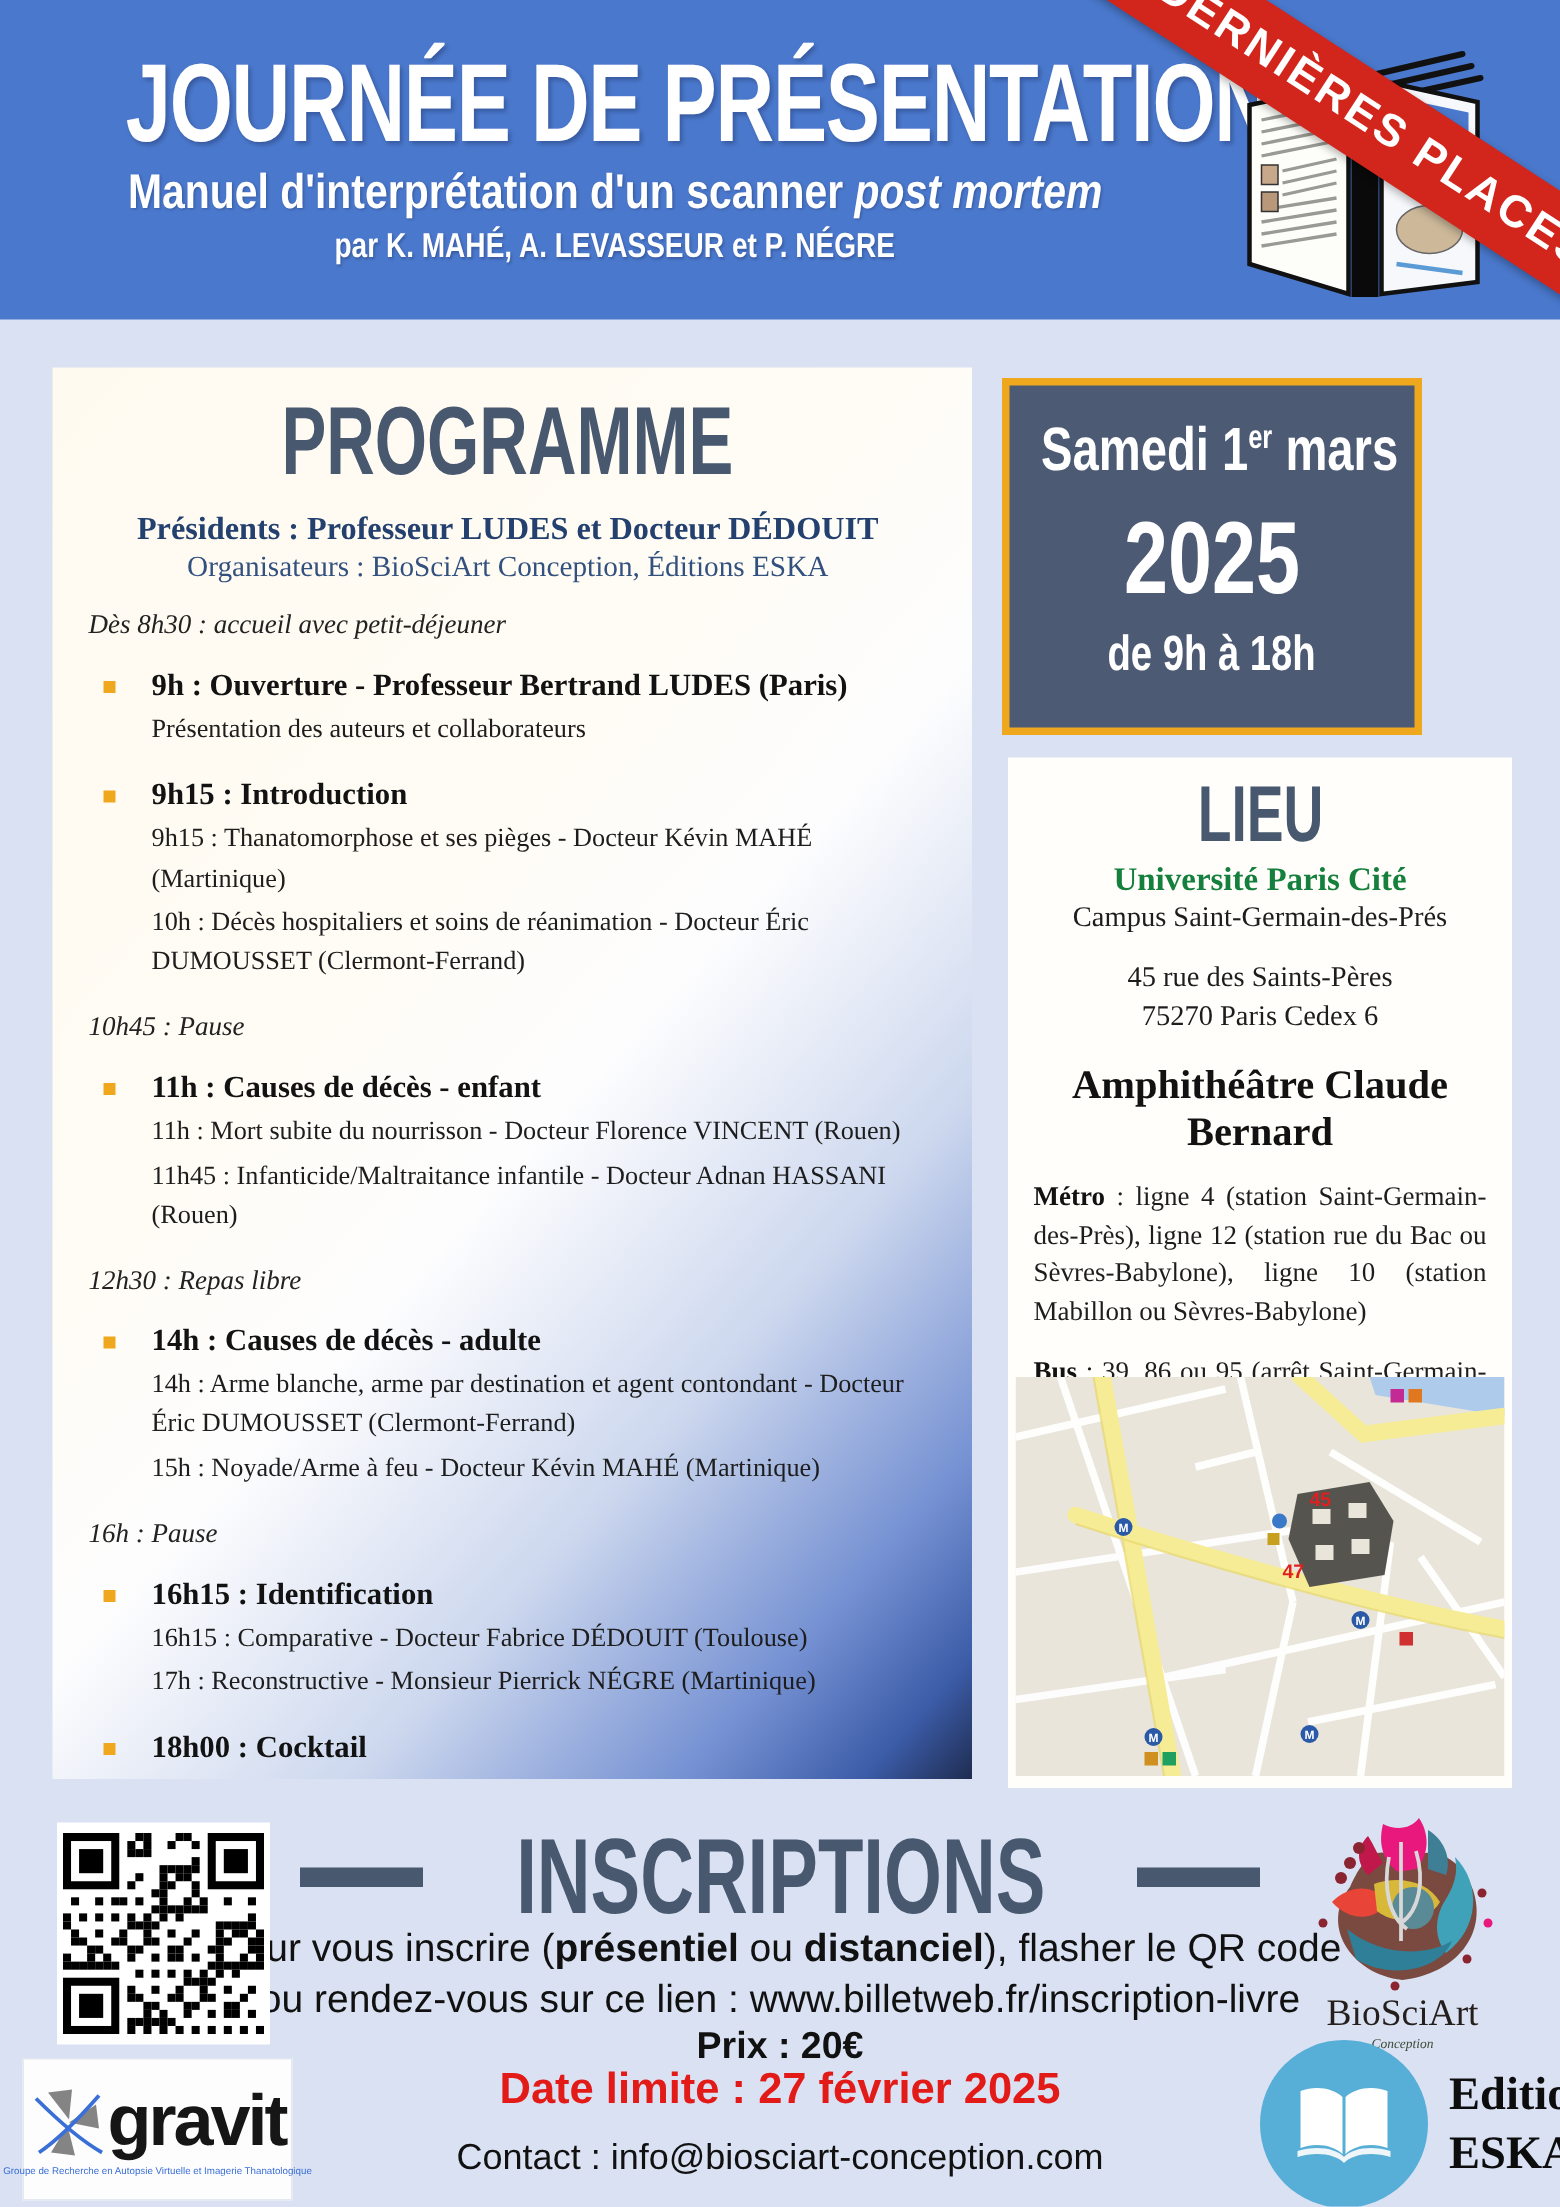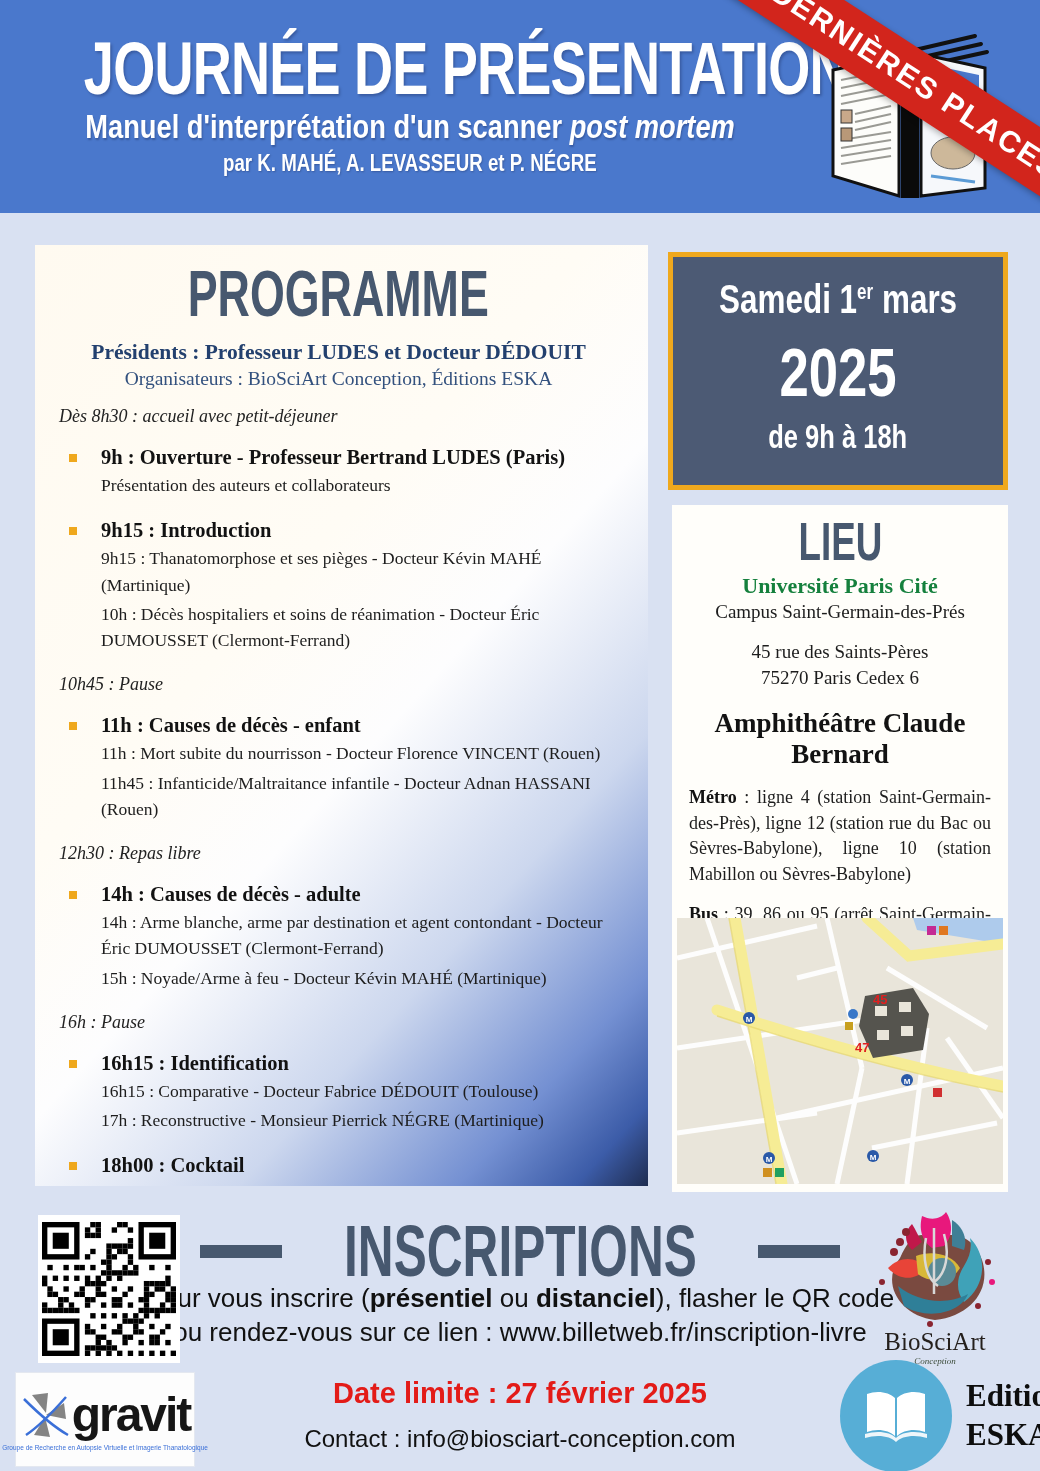--- a/index.html
+++ b/index.html
@@ -29,21 +29,21 @@
   .presidents { text-align:center; margin-top:14px; font-weight:bold; font-size:21.5px; color:#23406e; }
   .organisateurs { text-align:center; margin-top:3px; font-size:19.5px; color:#33517e; }
   .prog-list { margin-top:16px; color:#1d1d1d; }
   .prog-note { font-style:italic; font-size:18px; margin:15px 0 15px 2px; color:#222; }
   .prog-session { position:relative; padding-left:44px; margin:19px 0 21px 0; }
   .bullet { position:absolute; left:12px; top:8px; width:8px; height:8px; background:#efa81d; }
   .prog-title { font-weight:bold; font-size:20.5px; color:#121212; }
   .prog-detail { font-size:17.5px; line-height:1.5; margin-top:3px; color:#1d1d1d; }
 
   
-  .date-box { position:absolute; left:668px; top:252px; width:340px; height:238px; background:#4c5a74; border:5px solid #efa81d; color:#fff; text-align:center; font-family:"Liberation Sans",sans-serif; font-weight:bold; }
+  .date-box { position:absolute; left:668px; top:252px; width:280px; height:238px; background:#4c5a74; border:5px solid #efa81d; color:#fff; text-align:center; font-family:"Liberation Sans",sans-serif; font-weight:bold; }
   .date-line1 { margin-top:22px; font-size:37px; display:inline-block; transform:scale(0.85,1.1); white-space:nowrap; }
   .date-line1 sup { font-size:20px; }
   .date-year { margin-top:16px; font-size:62px; display:block; transform:scale(0.85,1.1); }
   .date-hours { margin-top:12px; font-size:30px; display:inline-block; transform:scale(0.85,1.1); }
 
   
   .lieu-panel { position:absolute; left:672px; top:505px; width:336px; height:687px; background:#fffefa; padding:10px 17px 0 17px; color:#1d1d1d; }
   .lieu-head-wrap { text-align:center; }
   .lieu-head { font-size:46px; }
   .lieu-univ { text-align:center; font-weight:bold; font-size:22px; color:#15803d; margin-top:4px; }
@@ -257,20 +257,21 @@
   </aside>
 
   <div class="insc-head-row">
     <div class="insc-dash"></div>
     <span class="slate-head insc-head">INSCRIPTIONS</span>
     <div class="insc-dash"></div>
   </div>
 
   <div class="insc-line insc-l1"><span>Pour vous inscrire (</span><b>présentiel</b><span> ou </span><b>distanciel</b><span>), flasher le QR code</span></div>
   <div class="insc-line insc-l2">ou rendez-vous sur ce lien : www.billetweb.fr/inscription-livre</div>
+  <div class="insc-line insc-price">Prix : 20€</div>
   <div class="insc-line insc-deadline">Date limite : 27 février 2025</div>
   <div class="insc-line insc-contact">Contact : info@biosciart-conception.com</div>
 
   <div class="qr-box">
     <svg id="qr-svg" width="134" height="140" viewBox="0 0 140 140">
         <g fill="#000">
           <rect x="50.4" y="0" width="5.6" height="5.6"></rect>
           <rect x="56" y="0" width="5.6" height="5.6"></rect>
           <rect x="78.39999999999999" y="0" width="5.6" height="5.6"></rect>
           <rect x="84" y="0" width="5.6" height="5.6"></rect>

